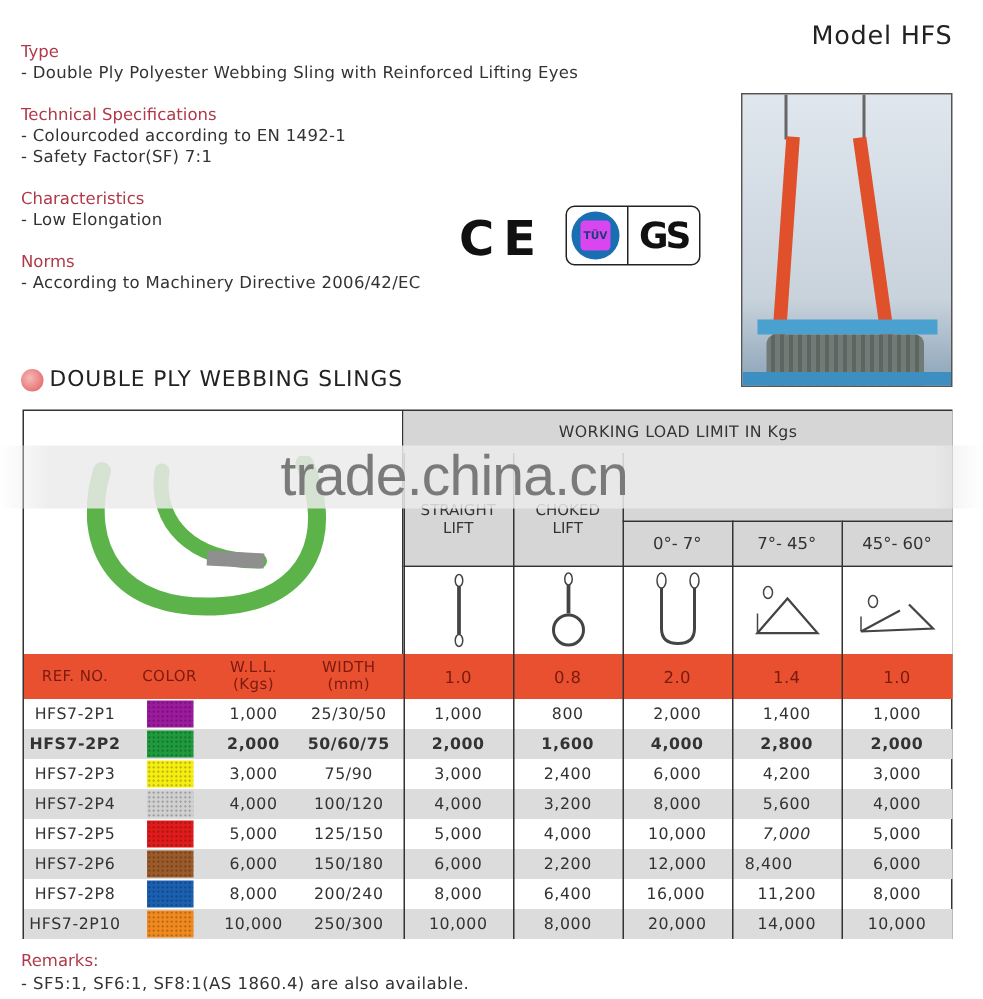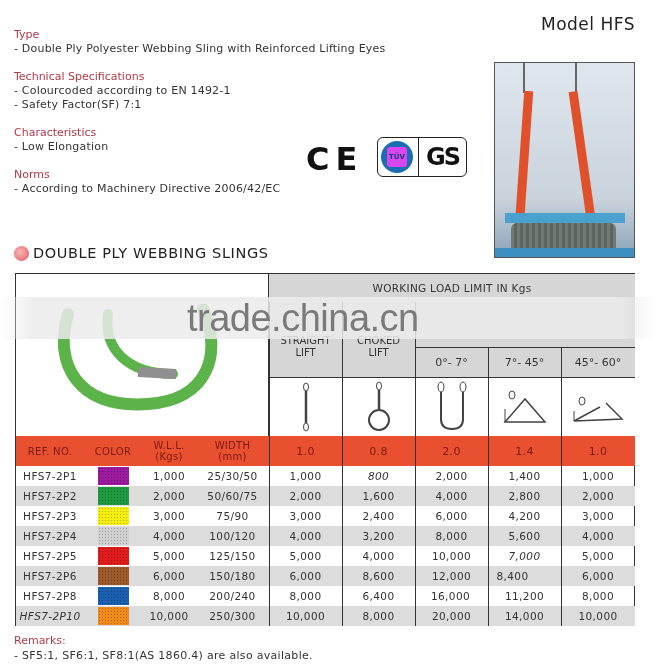--- a/index.html
+++ b/index.html
@@ -178,27 +178,27 @@
     <div style="left:472px; width:73px; font-size:11px">1.4</div>
     <div style="left:545px; width:74px; font-size:11px">1.0</div>
   </div>
 
   <div id="rows">
       <div class="row" style="top: 192px;">
         <div class="c" style="left: 0px; width: 68px;">HFS7-2P1</div>
         <div class="c" style="left: 126px; width: 54px;">1,000</div>
         <div class="c" style="left: 180px; width: 73px;">25/30/50</div>
         <div class="c" style="left: 253px; width: 73px;">1,000</div>
-        <div class="c" style="left: 326px; width: 73px; font-style: italic;">800</div>
+        <div class="c" style="left: 326px; width: 73px;">800</div>
         <div class="c" style="left: 399px; width: 73px;">2,000</div>
         <div class="c" style="left: 472px; width: 73px;">1,400</div>
         <div class="c" style="left: 545px; width: 74px;">1,000</div>
         <div class="swatch dots" style="background-color: rgb(155, 26, 158);"></div>
       </div>
-      <div class="row alt" style="top: 212px;">
+      <div class="row alt" style="top: 212px; font-weight: bold;">
         <div class="c" style="left: 0px; width: 68px;">HFS7-2P2</div>
         <div class="c" style="left: 126px; width: 54px;">2,000</div>
         <div class="c" style="left: 180px; width: 73px;">50/60/75</div>
         <div class="c" style="left: 253px; width: 73px;">2,000</div>
         <div class="c" style="left: 326px; width: 73px;">1,600</div>
         <div class="c" style="left: 399px; width: 73px;">4,000</div>
         <div class="c" style="left: 472px; width: 73px;">2,800</div>
         <div class="c" style="left: 545px; width: 74px;">2,000</div>
         <div class="swatch dots" style="background-color: rgb(31, 154, 62);"></div>
       </div>
@@ -233,39 +233,39 @@
         <div class="c" style="left: 399px; width: 73px;">10,000</div>
         <div class="c" style="left: 472px; width: 73px; font-style: italic;">7,000</div>
         <div class="c" style="left: 545px; width: 74px;">5,000</div>
         <div class="swatch dots" style="background-color: rgb(224, 27, 27);"></div>
       </div>
       <div class="row alt" style="top: 292px;">
         <div class="c" style="left: 0px; width: 68px;">HFS7-2P6</div>
         <div class="c" style="left: 126px; width: 54px;">6,000</div>
         <div class="c" style="left: 180px; width: 73px;">150/180</div>
         <div class="c" style="left: 253px; width: 73px;">6,000</div>
-        <div class="c" style="left: 326px; width: 73px;">8,600</div>
+        <div class="c" style="left: 326px; width: 73px;">2,200</div>
         <div class="c" style="left: 399px; width: 73px;">12,000</div>
         <div class="c" style="left: 460px; width: 73px;">8,400</div>
         <div class="c" style="left: 545px; width: 74px;">6,000</div>
         <div class="swatch dots" style="background-color: rgb(154, 90, 42);"></div>
       </div>
       <div class="row" style="top: 312px;">
         <div class="c" style="left: 0px; width: 68px;">HFS7-2P8</div>
         <div class="c" style="left: 126px; width: 54px;">8,000</div>
         <div class="c" style="left: 180px; width: 73px;">200/240</div>
         <div class="c" style="left: 253px; width: 73px;">8,000</div>
         <div class="c" style="left: 326px; width: 73px;">6,400</div>
         <div class="c" style="left: 398px; width: 73px;">16,000</div>
         <div class="c" style="left: 472px; width: 73px;">11,200</div>
         <div class="c" style="left: 545px; width: 74px;">8,000</div>
         <div class="swatch dots" style="background-color: rgb(26, 95, 176);"></div>
       </div>
       <div class="row alt" style="top: 332px;">
-        <div class="c" style="left: 0px; width: 68px; font-style: italic;">HFS7-2P10</div>
+        <div class="c" style="left: 0px; width: 68px;">HFS7-2P10</div>
         <div class="c" style="left: 126px; width: 54px;">10,000</div>
         <div class="c" style="left: 180px; width: 73px;">250/300</div>
         <div class="c" style="left: 253px; width: 73px;">10,000</div>
         <div class="c" style="left: 326px; width: 73px;">8,000</div>
         <div class="c" style="left: 399px; width: 73px;">20,000</div>
         <div class="c" style="left: 472px; width: 73px;">14,000</div>
         <div class="c" style="left: 545px; width: 74px;">10,000</div>
         <div class="swatch dots" style="background-color: rgb(240, 138, 30);"></div>
       </div>
     </div>

